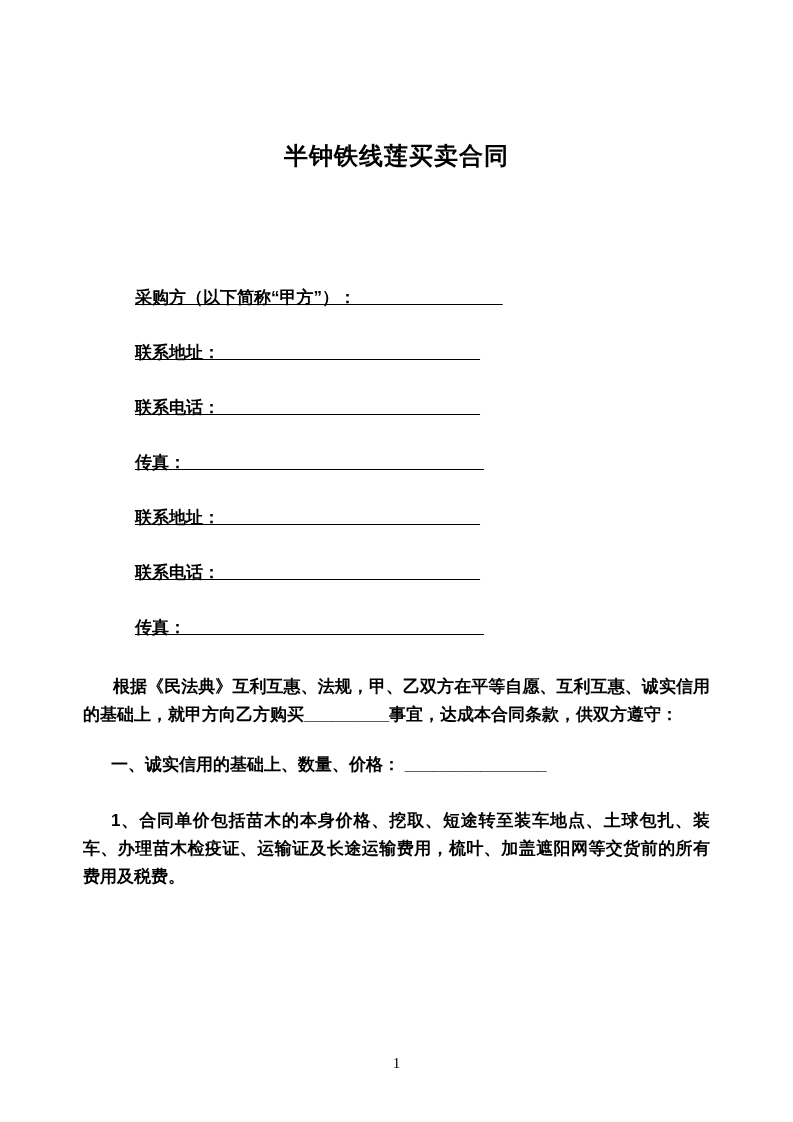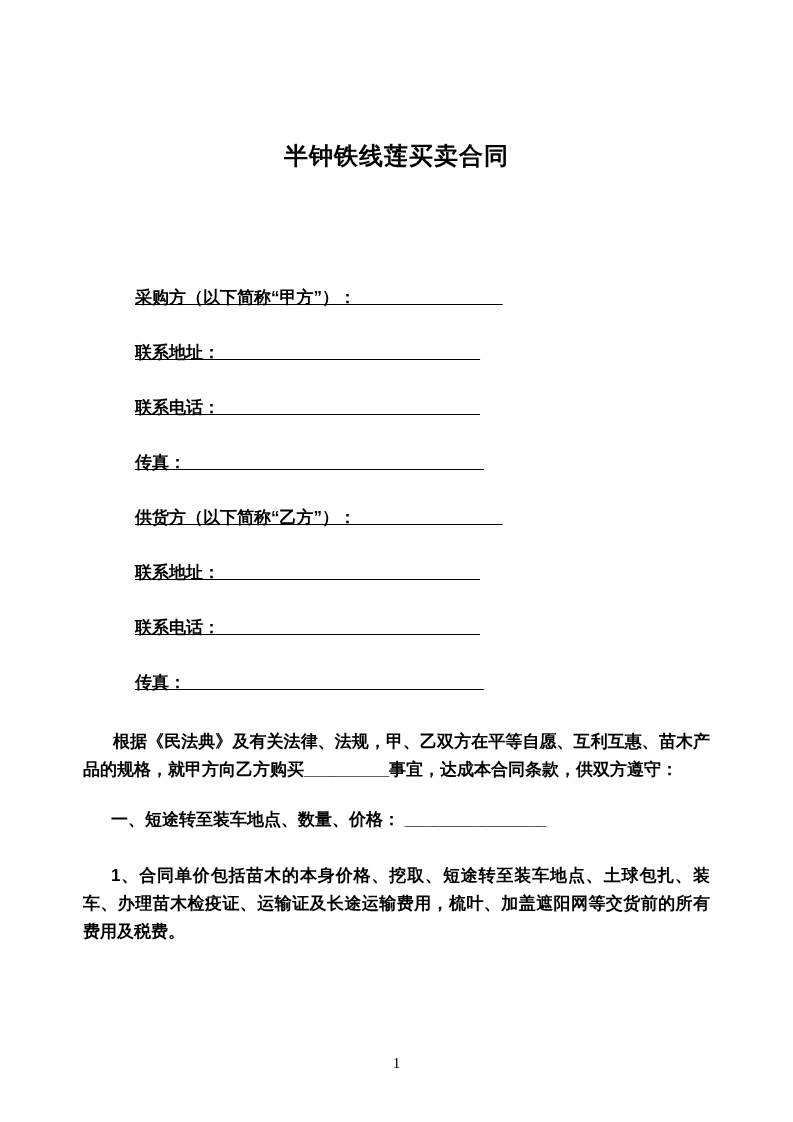--- a/index.html
+++ b/index.html
@@ -82,30 +82,29 @@
   <h1 class="doc-title">半钟铁线莲买卖合同</h1>
 
   <div class="party-line">采购方（以下简称“甲方”）： _______________</div>
 
   <div class="party-line">联系地址： ___________________________</div>
 
   <div class="party-line">联系电话： ___________________________</div>
 
   <div class="party-line">传真： _______________________________</div>
 
-  <div class="party-line">供货方（以下简称“乙方”）： _______________</div>
 
   <div class="party-line">联系地址： ___________________________</div>
 
   <div class="party-line">联系电话： ___________________________</div>
 
   <div class="party-line">传真： _______________________________</div>
 
-  <p class="preamble">根据《民法典》及有关法律、法规，甲、乙双方在平等自愿、互利互惠、苗木产品的规格，就甲方向乙方购买_________事宜，达成本合同条款，供双方遵守：</p>
+  <p class="preamble">根据《民法典》互利互惠、法规，甲、乙双方在平等自愿、互利互惠、诚实信用的基础上，就甲方向乙方购买_________事宜，达成本合同条款，供双方遵守：</p>
 
-  <div class="clause-line spec-line">一、短途转至装车地点、数量、价格： _______________</div>
+  <div class="clause-line spec-line">一、诚实信用的基础上、数量、价格： _______________</div>
 
 
   <p class="clause-para">1、合同单价包括苗木的本身价格、挖取、短途转至装车地点、土球包扎、装车、办理苗木检疫证、运输证及长途运输费用，梳叶、加盖遮阳网等交货前的所有费用及税费。</p>
 
   <div class="page-number">1</div>
 
 </div>
 
 </body></html>

